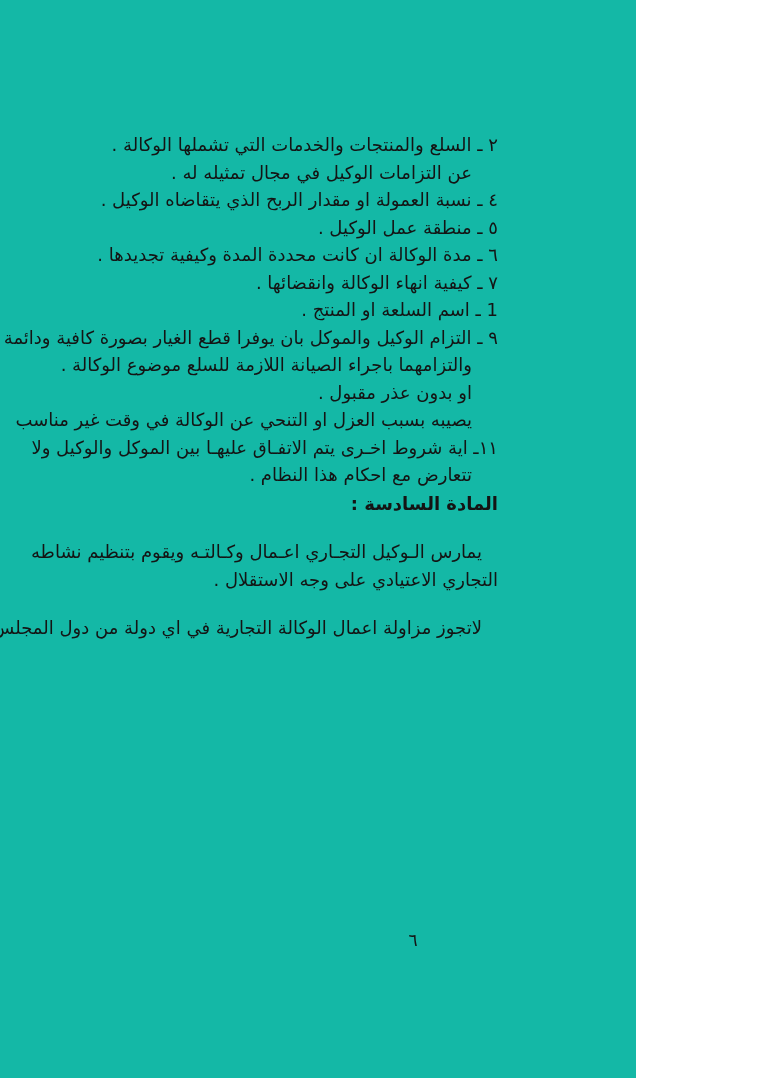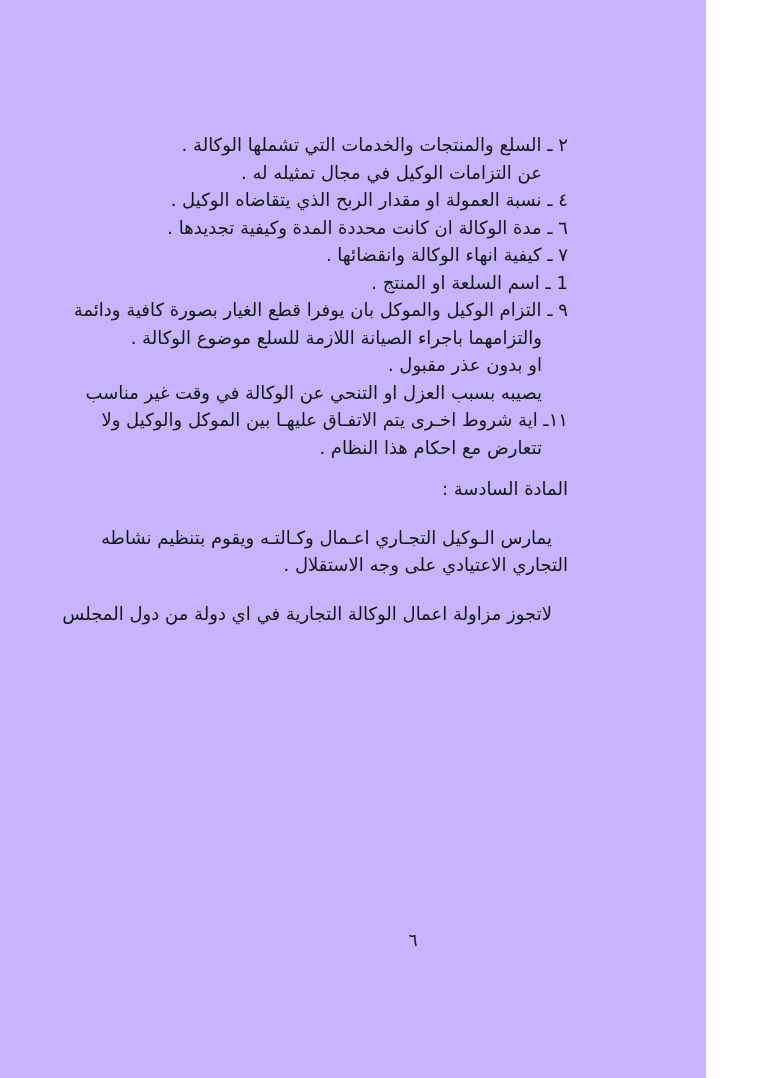--- a/index.html
+++ b/index.html
@@ -2,23 +2,23 @@
 <html lang="ar"><head>
 <meta charset="utf-8">
 <style>
   html, body {
     margin: 0;
     padding: 0;
     background: #ffffff;
   }
   .page {
     position: relative;
-    width: 706px;
+    width: 636px;
     height: 1078px;
-    background: #c4b5fd;
+    background: #14b8a6;
     overflow: hidden;
     color: #141414;
     font-family: "DejaVu Sans", sans-serif;
   }
   .text-block {
     position: absolute;
     top: 131px;
     right: 138px;
     width: 482px;
     direction: rtl;
@@ -27,22 +27,22 @@
     line-height: 27.5px;
   }
   .line {
     white-space: nowrap;
   }
   
   .cont {
     padding-right: 26px;
   }
   .heading {
-    font-weight: normal;
-    margin-top: 14px;
+    font-weight: bold;
+    margin-top: 1px;
   }
   
   .para-first {
     padding-right: 16px;
     margin-top: 21px;
   }
   .page-number {
     position: absolute;
     top: 930px;
     left: 400px;
@@ -60,20 +60,21 @@
 <div class="page">
 
   <div class="text-block">
 
     <div class="line">٢ ـ السلع والمنتجات والخدمات التي تشملها الوكالة .</div>
 
     <div class="line cont">عن التزامات الوكيل في مجال تمثيله له .</div>
 
     <div class="line">٤ ـ نسبة العمولة او مقدار الربح الذي يتقاضاه الوكيل .</div>
 
+    <div class="line">٥ ـ منطقة عمل الوكيل .</div>
 
     <div class="line">٦ ـ مدة الوكالة ان كانت محددة المدة وكيفية تجديدها .</div>
 
     <div class="line">٧ ـ كيفية انهاء الوكالة وانقضائها .</div>
 
     <div class="line">1 ـ اسم السلعة او المنتج .</div>
 
     <div class="line">٩ ـ التزام الوكيل والموكل بان يوفرا قطع الغيار بصورة كافية ودائمة</div>
     <div class="line cont">والتزامهما باجراء الصيانة اللازمة للسلع موضوع الوكالة .</div>
 

